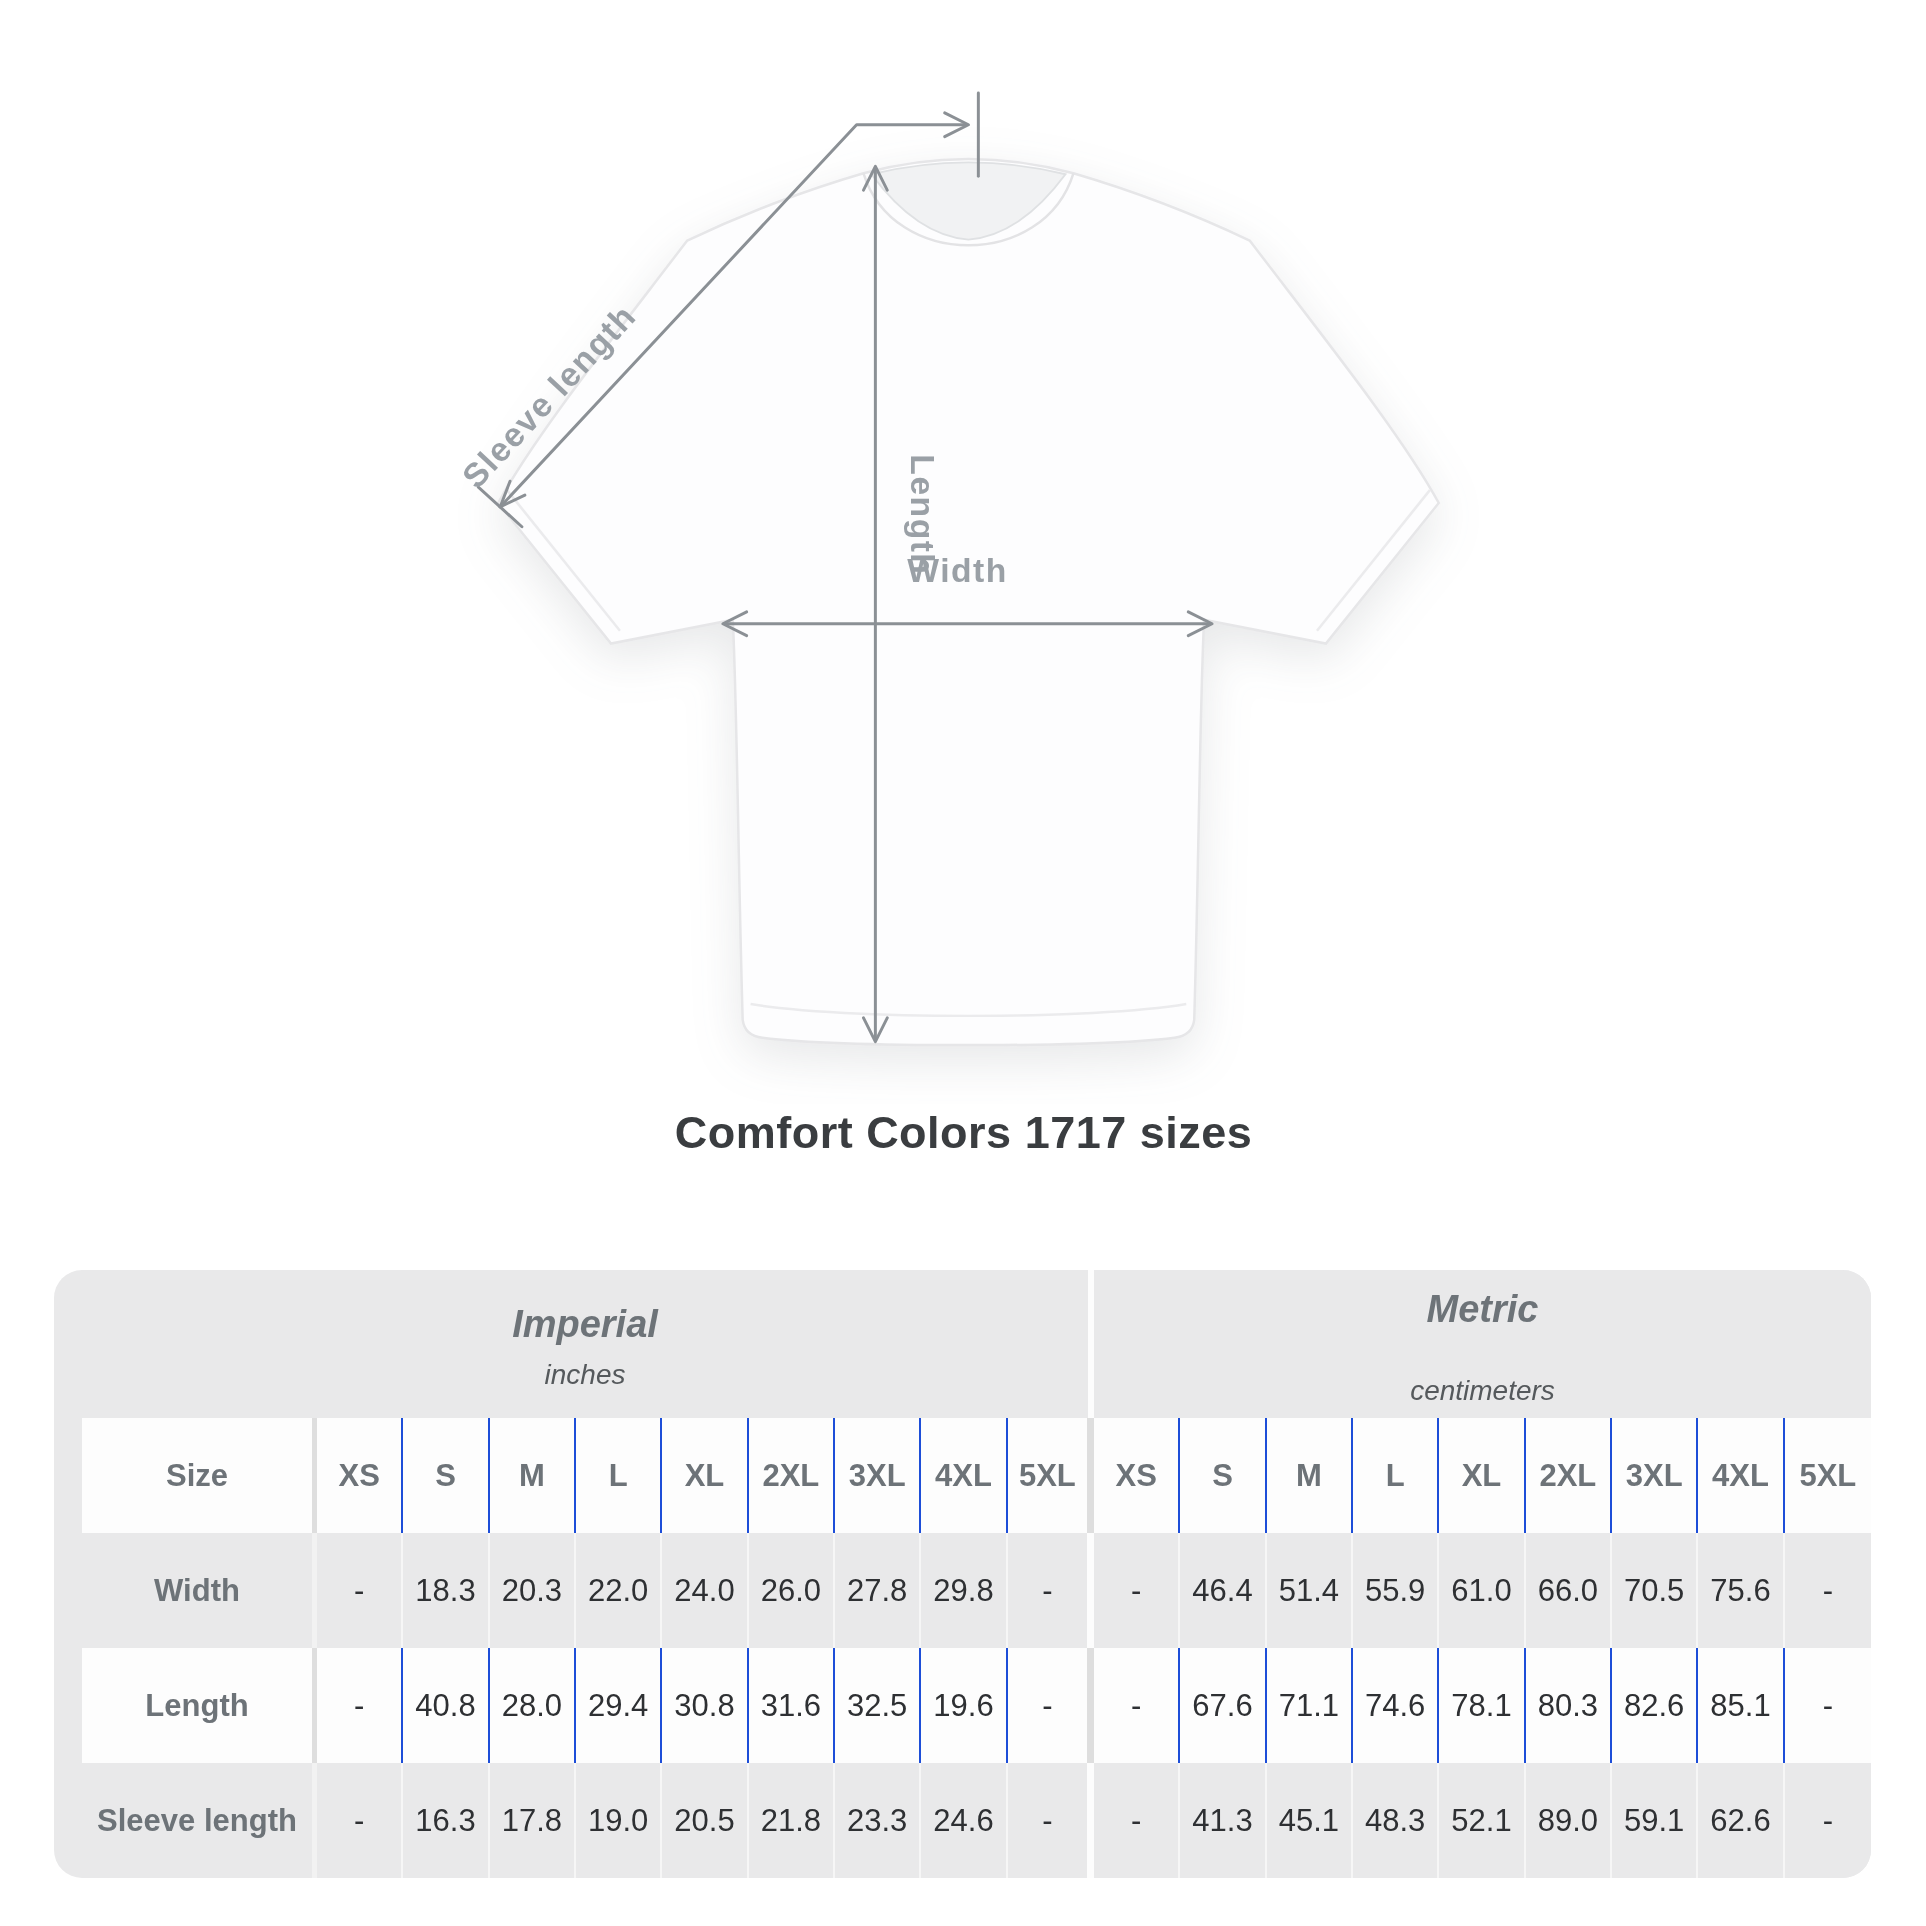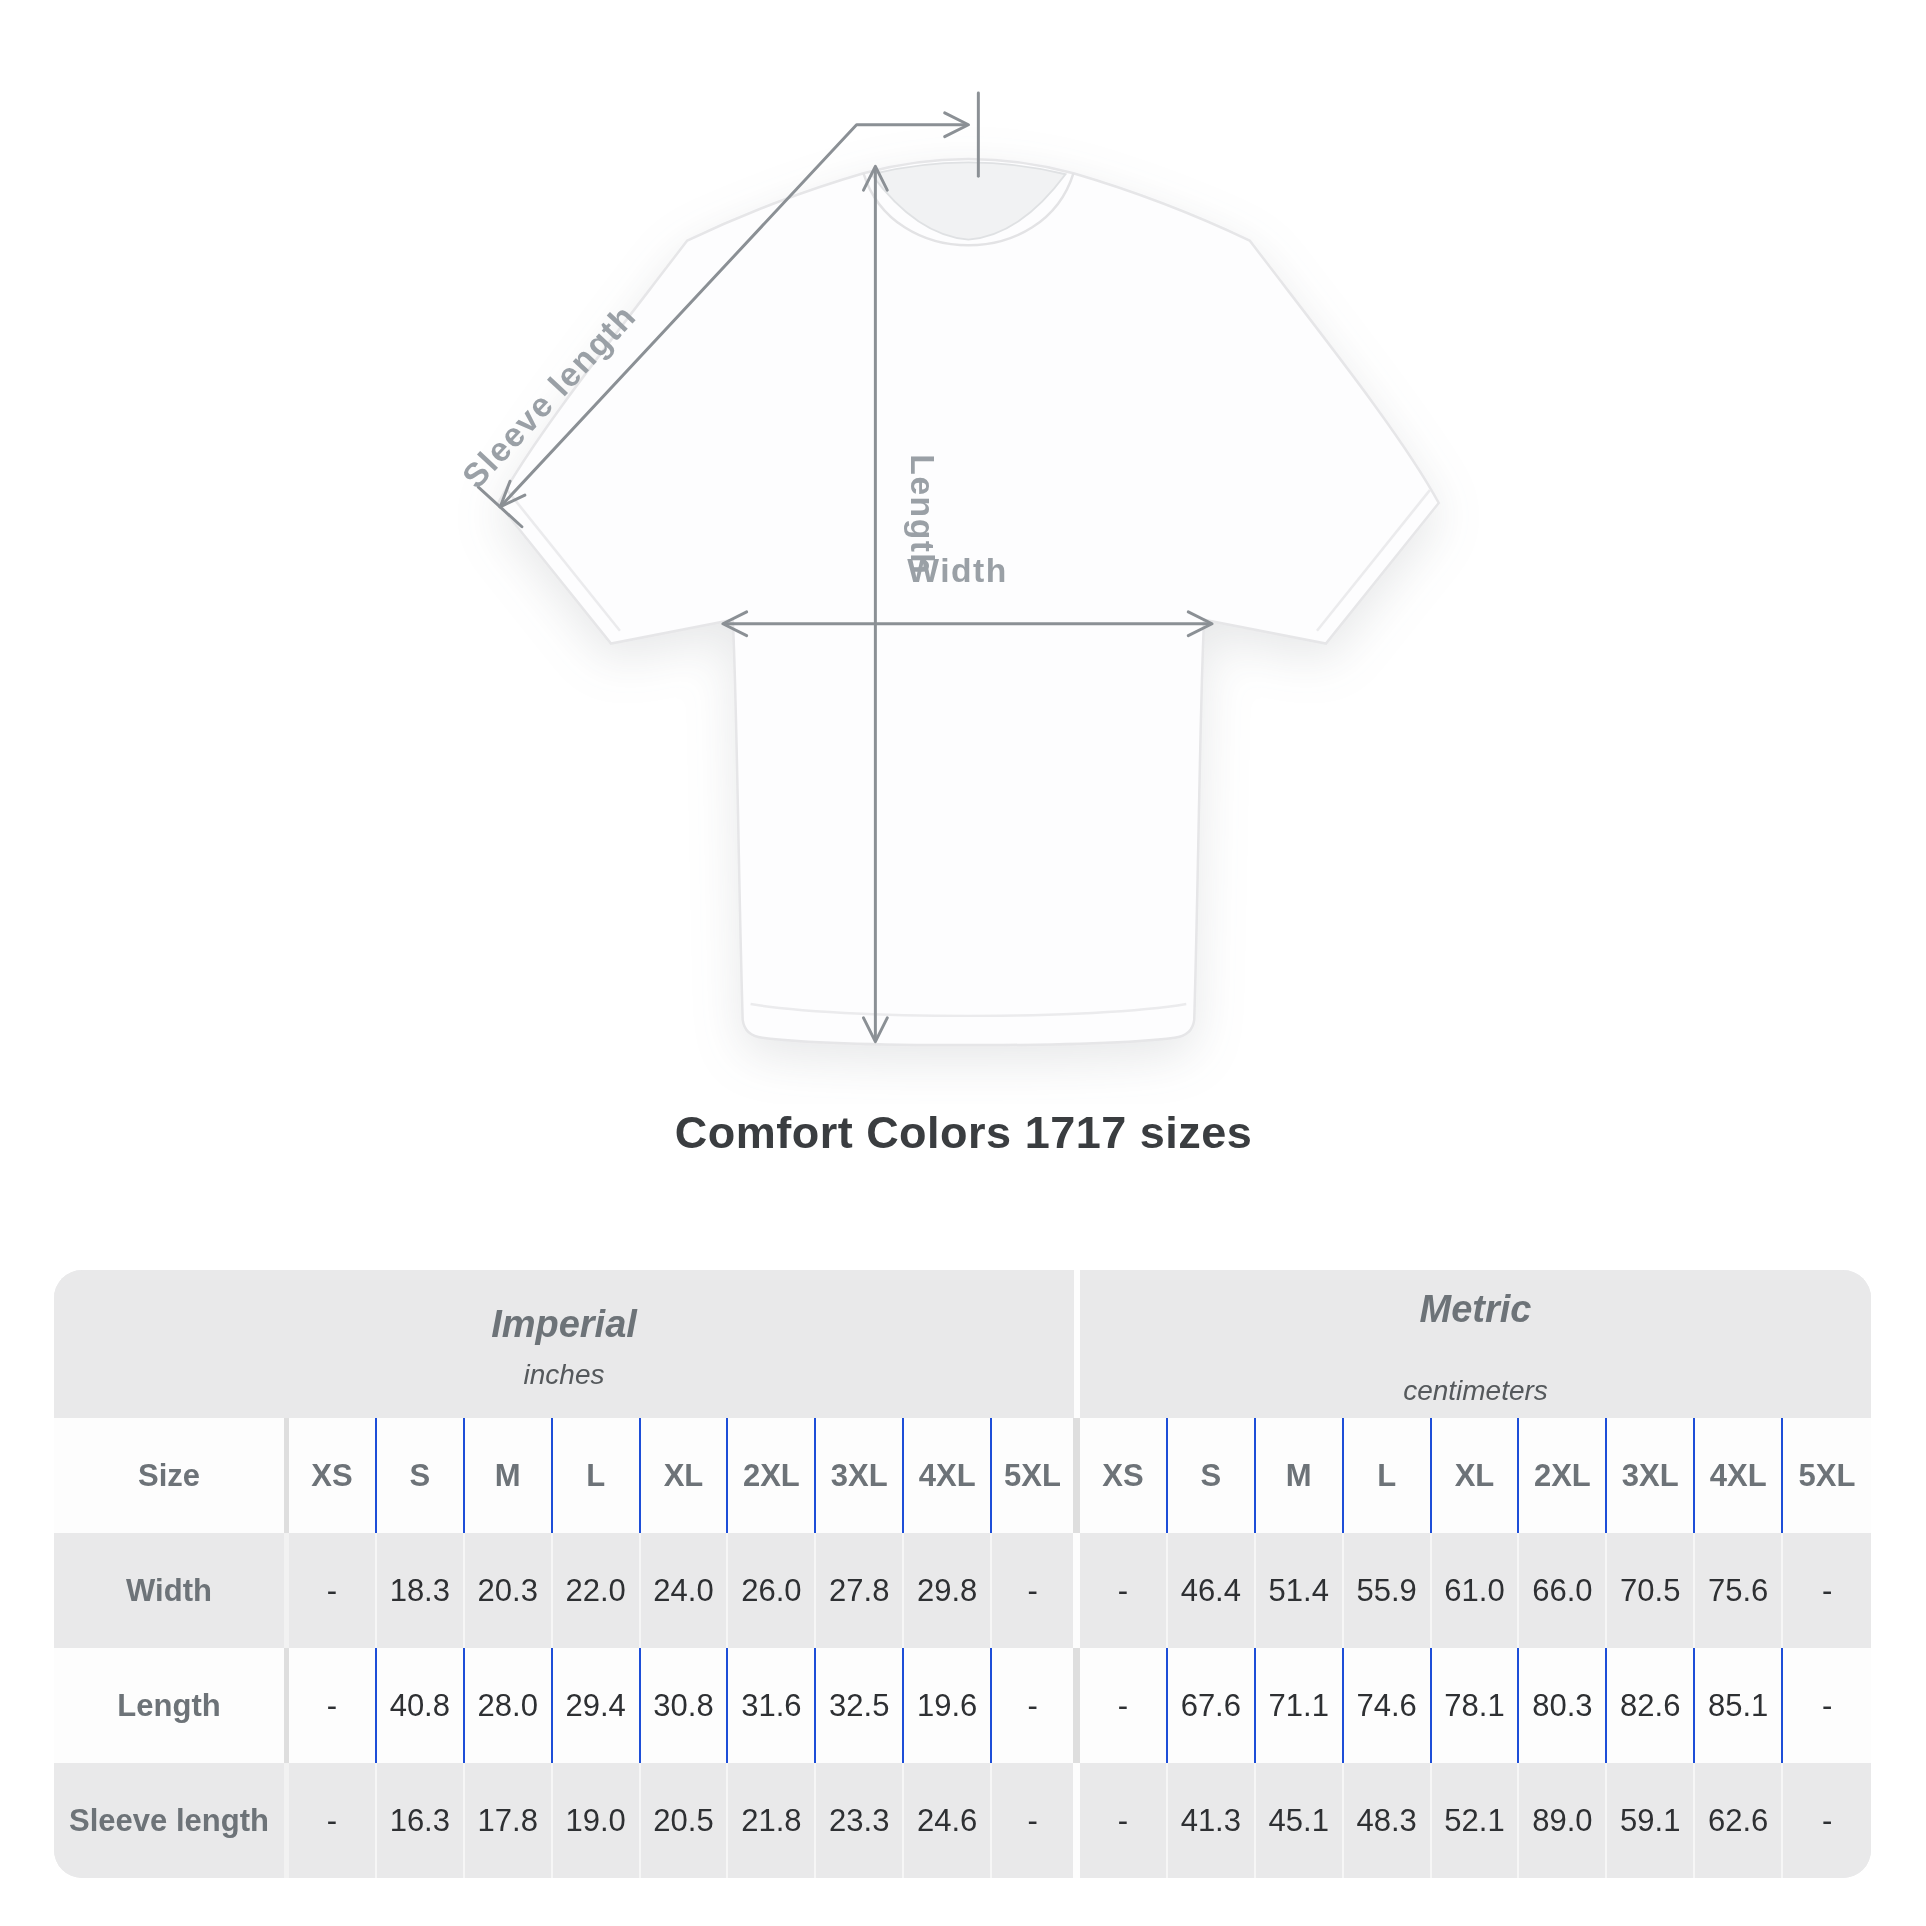--- a/index.html
+++ b/index.html
@@ -29,21 +29,21 @@
   }
   .title-block p{
     margin:16px 0 0 0;font-size:27px;font-style:italic;color:var(--subtitle-text,#55595c);
   }
   
   .table-card{
     position:absolute;left:54px;top:1270px;width:1817px;
     border-radius:28px;overflow:hidden;
     background:var(--card-gray,#e9e9ea);
   }
-  .trow{display:grid;grid-template-columns:235px repeat(18,1fr);}
+  .trow{display:grid;grid-template-columns:235px repeat(18,1fr);margin-left:28px;}
   .row-gray{background:var(--card-gray,#e9e9ea);}
   .row-white{background:var(--row-white,#fdfdfd);}
   .group-row{height:148px;}
   .group-cell{display:flex;flex-direction:column;align-items:center;justify-content:center;gap:13px;padding-top:6px;}
   .group-cell.first{grid-column:1 / 11;border-right:6px solid #fdfdfd;}
   .group-cell.second{grid-column:11 / 20;gap:44px;}
   .group-title{font-size:38px;font-weight:bold;font-style:italic;color:var(--table-header-text,#5c6166);}
   .group-sub{font-size:28px;font-style:italic;color:var(--subtitle-text,#55595c);text-align:center;}
   .sizes-row,.data-row{height:115px;}
   .cell{

